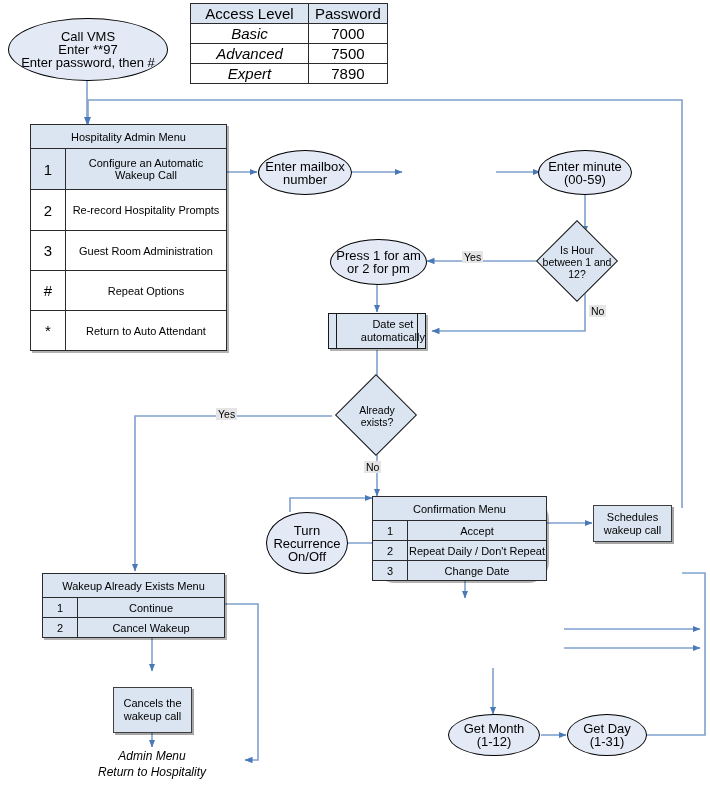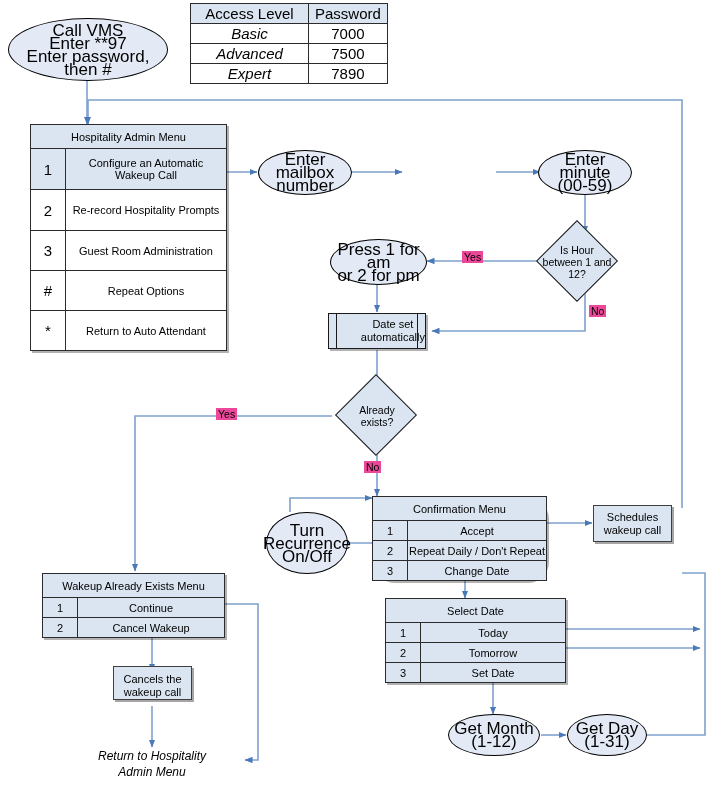--- a/index.html
+++ b/index.html
@@ -8,21 +8,21 @@
   #canvas{position:absolute;left:0;top:0;width:710px;height:790px;}
   svg.wires{position:absolute;left:0;top:0;width:710px;height:790px;pointer-events:none;}
 
   .node{position:absolute;box-sizing:border-box;}
 
   
   .oval{
     border:1.5px solid #000;border-radius:50%;
     background:#e3eaf6;
     display:flex;align-items:center;justify-content:center;text-align:center;
-    font-size:17px;line-height:13px;
+    font-size:13px;line-height:13px;
   }
   .proc{
     border:1.5px solid #3f3f3f;background:#dbe5f1;
     display:flex;align-items:center;justify-content:center;text-align:center;
     font-size:11px;line-height:13px;
     box-shadow:2px 2px 0 rgba(0,0,0,0.35);
   }
   .predef{
     border:1.5px solid #1a1a1a;background:#dbe5f1;
     display:flex;align-items:center;justify-content:flex-end;text-align:center;
@@ -57,21 +57,21 @@
   .keycell{width:34px;}
   .shade{background:#dbe5f1;}
   .white{background:#ffffff;}
 
   
   table.acc{border-collapse:collapse;font-size:15px;background:#fff;}
   table.acc td{border:1px solid #2b2b2b;text-align:center;height:19px;padding:0 6px;}
   table.acc td.h{background:#dbe5f1;}
   table.acc td.it{font-style:italic;}
 
-  .lbl{position:absolute;font-size:10.5px;background:#ec4899;padding:0 2px;}
+  .lbl{position:absolute;font-size:10.5px;background:#e5e5e5;padding:0 2px;}
   .term{position:absolute;font-size:12px;font-style:italic;line-height:16px;text-align:center;}
 </style>
 </head>
 <body>
 
 <div id="canvas">
 
   <svg class="wires" viewBox="0 0 710 790" xmlns="http://www.w3.org/2000/svg">
     <defs>
       <marker id="ah" markerWidth="9" markerHeight="9" refX="7.5" refY="3.2" orient="auto" markerUnits="userSpaceOnUse">
@@ -295,43 +295,22 @@
         <td class="shade" style="width:146px;">Continue</td>
       </tr>
       <tr>
         <td class="keycell shade" style="height:19px;">2</td>
         <td class="shade">Cancel Wakeup</td>
       </tr>
     </tbody>
       </table>
   </div>
 
-  <div class="node menubox" style="left:385px;top:598px;">
-    <table class="menu">
-      <tbody>
-          <tr>
-        <td class="hdr" colspan="2" style="width:178px;">Select Date</td>
-      </tr>
-      <tr>
-        <td class="keycell shade" style="height:19px;">1</td>
-        <td class="shade" style="width:144px;">Today</td>
-      </tr>
-      <tr>
-        <td class="keycell shade" style="height:19px;">2</td>
-        <td class="shade">Tomorrow</td>
-      </tr>
-      <tr>
-        <td class="keycell shade" style="height:19px;">3</td>
-        <td class="shade">Set Date</td>
-      </tr>
-    </tbody>
-      </table>
-  </div>
-
-  <div class="node proc" style="left:113px;top:666px;width:79px;height:34px;align-items:flex-end;">
+
+  <div class="node proc" style="left:113px;top:687px;width:79px;height:46px;">
     <div>
       <div>Cancels the</div>
       <div>wakeup call</div>
     </div>
   </div>
 
   <div class="node oval" style="left:448px;top:714px;width:92px;height:42px;">
     <div>
       <div>Get Month</div>
       <div>(1-12)</div>
@@ -339,17 +318,17 @@
   </div>
 
   <div class="node oval" style="left:567px;top:714px;width:80px;height:42px;">
     <div>
       <div>Get Day</div>
       <div>(1-31)</div>
     </div>
   </div>
 
   <div class="term" style="left:62px;top:748px;width:180px;">
+    <div>Admin Menu</div>
     <div>Return to Hospitality</div>
-    <div>Admin Menu</div>
   </div>
 
 </div>
 
 </body></html>

